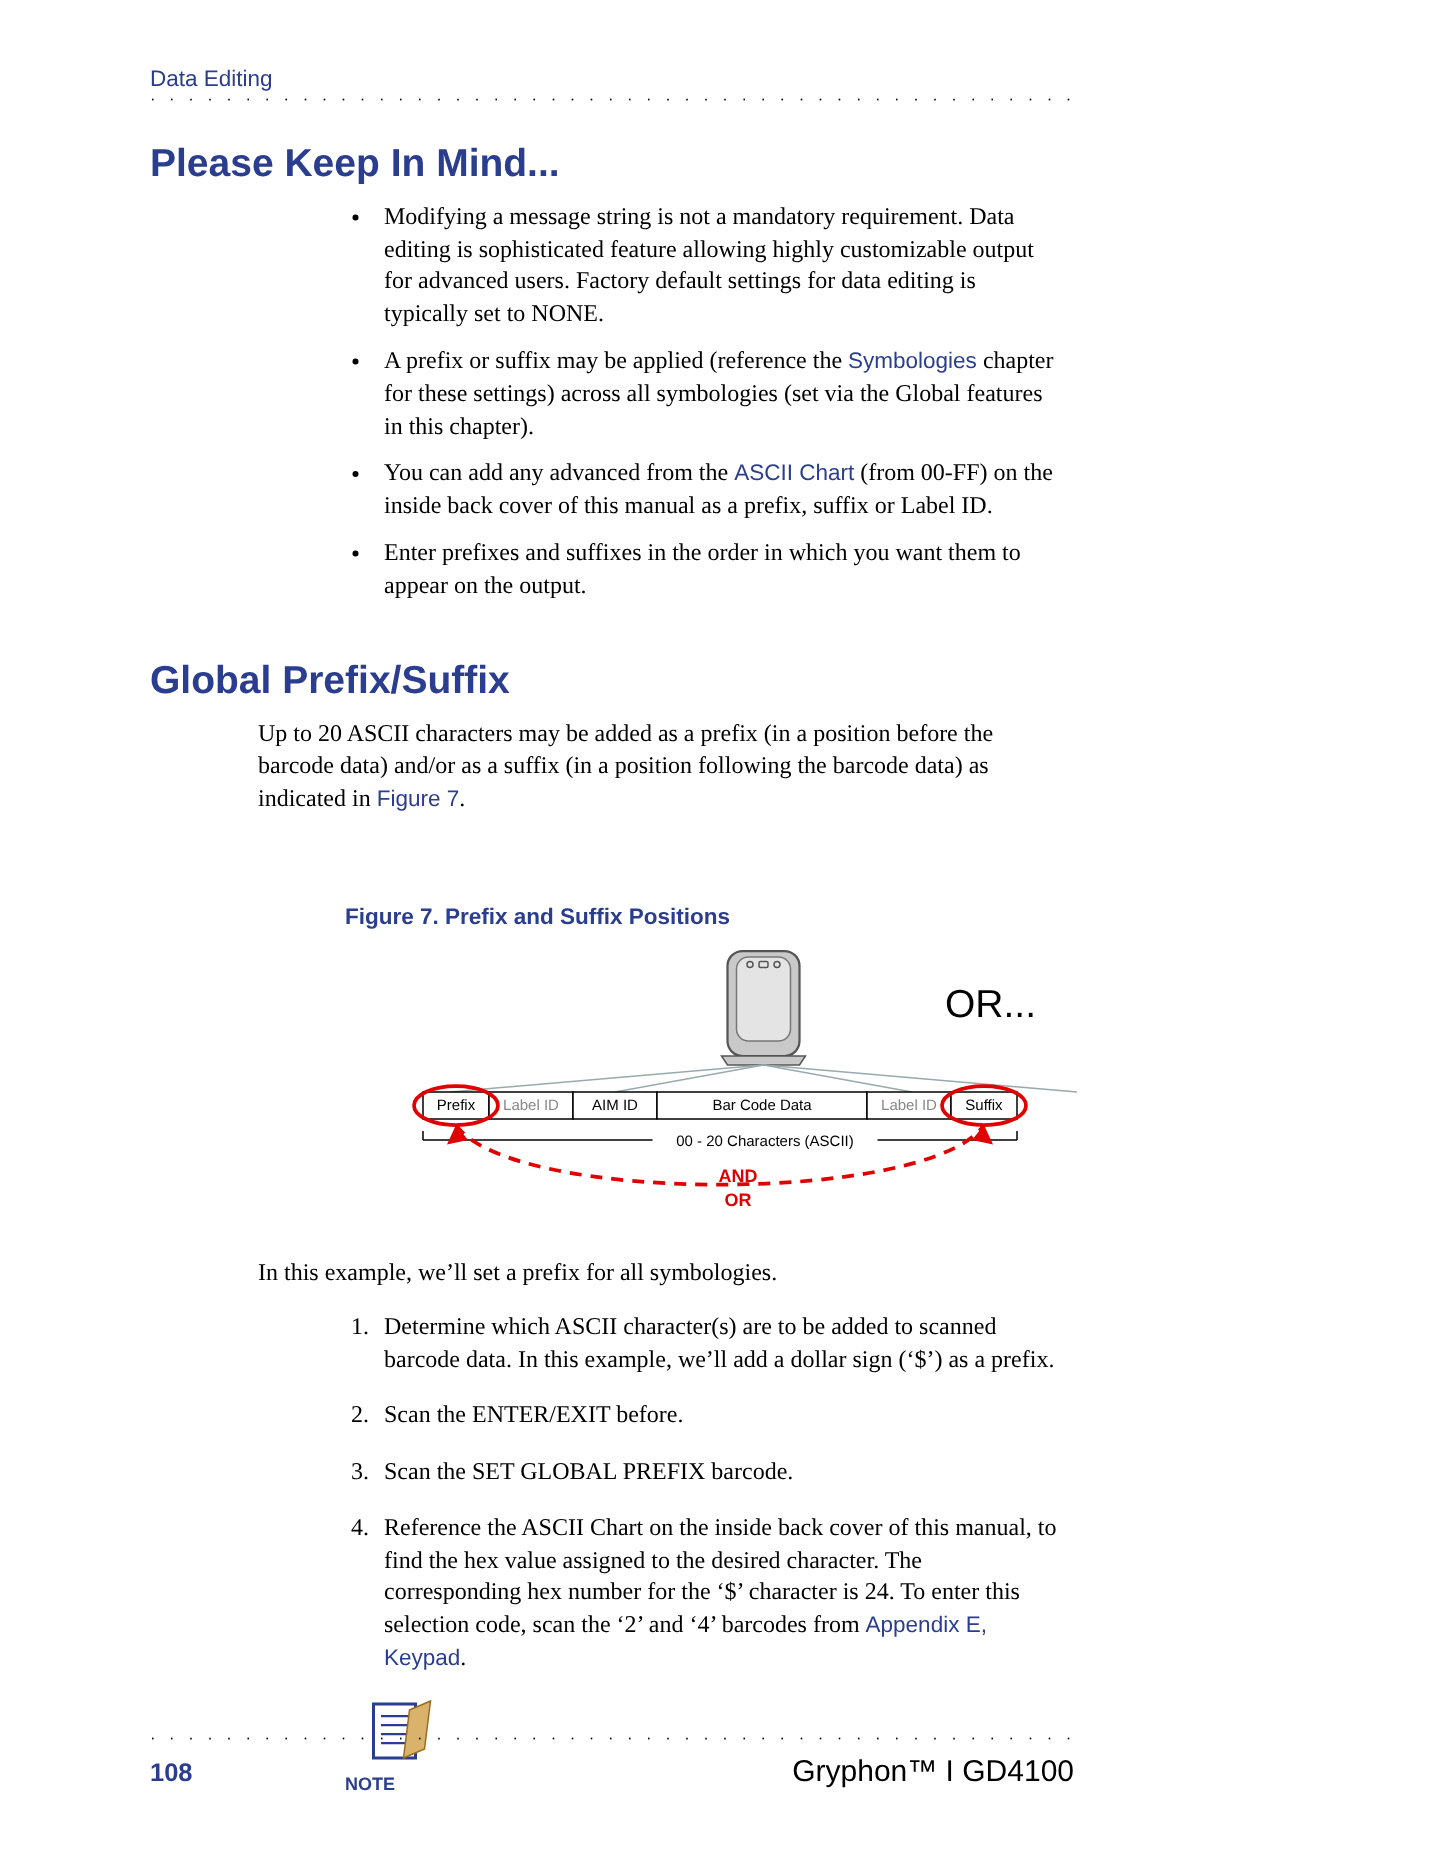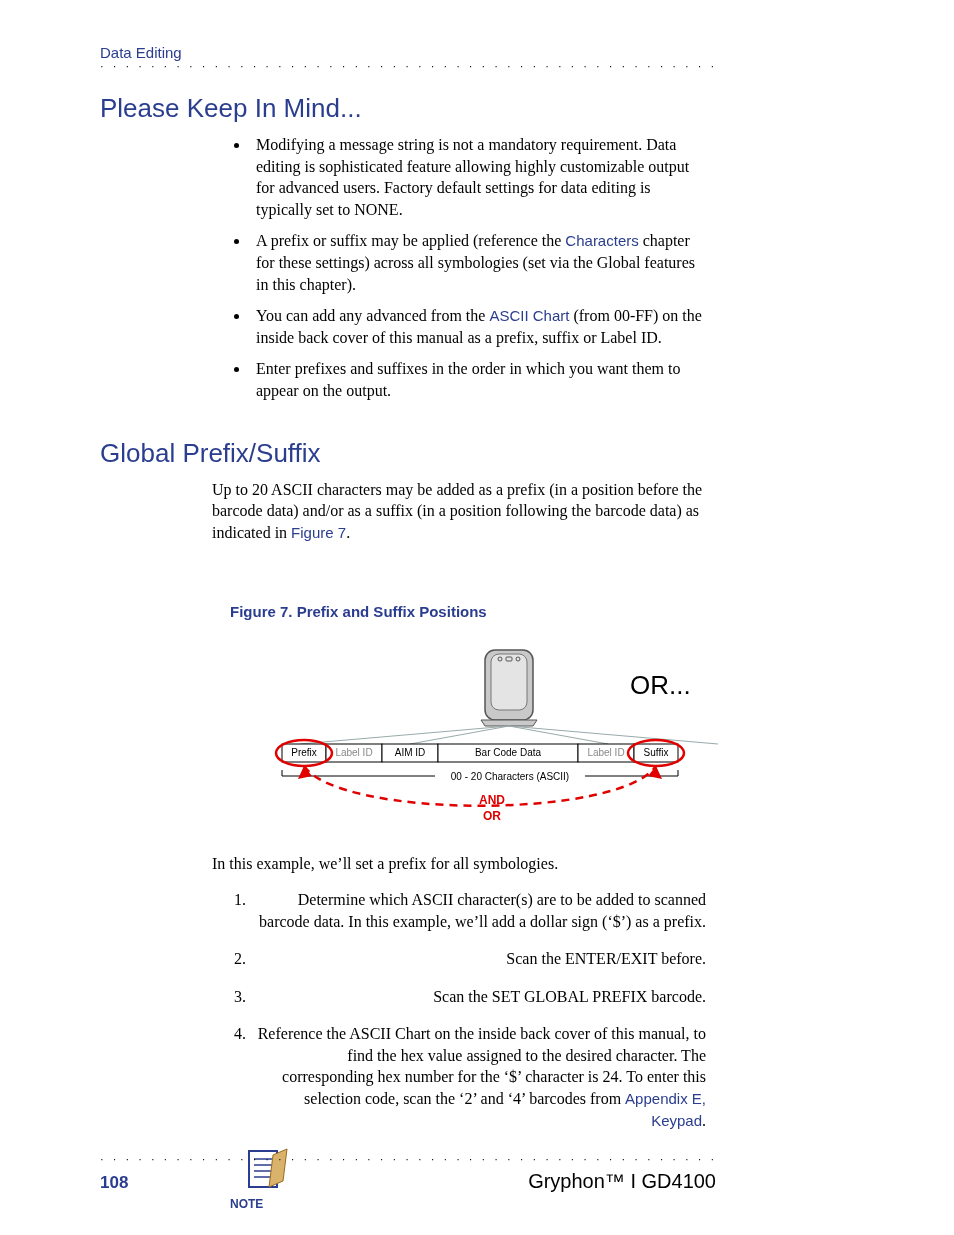--- a/index.html
+++ b/index.html
@@ -1,29 +1,29 @@
 <!DOCTYPE html>
 <html><head>
 <meta charset="utf-8">
 <style>
   * { box-sizing: border-box; margin: 0; padding: 0; }
   html, body { width: 954px; background: #fff; font-family: Georgia, 'Times New Roman', serif; color: #000; }
   .page { width: 796px; min-height: 1235px; padding: 44px 80px 20px 100px; position: relative; }
   .running-head { font-family: Arial, Helvetica, sans-serif; font-size: 15px; color: #2a3d8f; margin-bottom: 2px; }
   .dot-rule { color: #000; font-size: 11px; letter-spacing: 3px; white-space: nowrap; overflow: hidden; width: 100%; font-family: Arial, Helvetica, sans-serif; line-height: 6px; height: 8px; }
-  h1.sec { font-family: Arial, Helvetica, sans-serif; font-weight: normal; color: #2a3d8f; font-size: 26px; margin-top: 22px; margin-bottom: 10px; }
+  h1.sec { font-family: Arial, Helvetica, sans-serif; font-weight: bold; color: #2a3d8f; font-size: 26px; margin-top: 22px; margin-bottom: 10px; }
   h2.sub { font-family: Arial, Helvetica, sans-serif; font-weight: bold; color: #2a3d8f; font-size: 21px; margin-top: 40px; margin-bottom: 10px; }
-  .body-block { margin-left: 112px; }
+  .body-block { margin-left: 72px; }
   .body-block p { font-size: 16px; line-height: 1.35; margin-bottom: 10px; }
   ul.bullets { margin-left: 150px; list-style: disc; }
   ul.bullets li { font-size: 16px; line-height: 1.35; margin-bottom: 10px; padding-left: 6px; padding-right: 10px; }
   ol.steps { margin-left: 150px; list-style: decimal; }
-  ol.steps li { font-size: 16px; line-height: 1.35; margin-bottom: 16px; padding-left: 6px; padding-right: 10px; text-align: right; }
+  ol.steps li { font-size: 16px; line-height: 1.35; margin-bottom: 16px; padding-left: 6px; padding-right: 10px; }
   .xref { font-family: Arial, Helvetica, sans-serif; color: #2a3d8f; font-size: 15px; }
-  .fig-title { font-family: Arial, Helvetica, sans-serif; font-weight: bold; color: #2a3d8f; font-size: 15px; margin-left: 130px; margin-top: 60px; margin-bottom: 24px; }
+  .fig-title { font-family: Arial, Helvetica, sans-serif; font-weight: bold; color: #2a3d8f; font-size: 15px; margin-left: 130px; margin-top: 60px; margin-bottom: 8px; }
   .figure-wrap { margin-left: 130px; }
   .note-row { display: flex; align-items: flex-start; margin-left: 130px; margin-top: 12px; gap: 24px; }
   .note-icon-cell { width: 72px; font-family: Arial, Helvetica, sans-serif; font-size: 12px; font-weight: bold; color: #2a3d8f; }
   .note-icon-cell svg { display: block; margin: 0 auto 4px auto; }
   .note-text { font-family: Verdana, Arial, sans-serif; font-weight: bold; font-size: 14px; line-height: 1.4; flex: 1; padding-right: 10px; }
   .footer { position: absolute; left: 100px; right: 80px; bottom: 42px; }
   .footer .dot-rule { margin-bottom: 6px; }
   .footer-row { display: flex; justify-content: space-between; align-items: baseline; }
   .page-num { font-family: Arial, Helvetica, sans-serif; font-weight: bold; color: #2a3d8f; font-size: 17px; }
   .product { font-family: Arial, Helvetica, sans-serif; font-size: 20px; color: #000; }
@@ -34,21 +34,21 @@
 <div class="page">
 
   <div class="running-head">Data Editing</div>
   <div class="dot-rule">· · · · · · · · · · · · · · · · · · · · · · · · · · · · · · · · · · · · · · · · · · · · · · · · · · · · · · · · · · · · · · · · · · · · · · · · · · · · · · · · · · · · · · · · · · · · · · · · · · · · · · · · · · · · · · · · · · · · · · · · · · · · · · · · · · · · · · · · · · · · · · · · · · · · · · · · · ·</div>
 
   <h1 class="sec">Please Keep In Mind...</h1>
 
   <ul class="bullets">
     <li>Modifying a message string is not a mandatory requirement. Data editing is sophisticated feature allowing highly customizable output for advanced users. Factory default settings for data editing is typically set to NONE.</li>
     <li>
-      <span>A prefix or suffix may be applied (reference the </span><span class="xref">Characters</span><span> chapter for these settings) across all symbologies (set via the Global features in this chapter).</span>
+      <span>A prefix or suffix may be applied (reference the </span><span class="xref">Symbologies</span><span> chapter for these settings) across all symbologies (set via the Global features in this chapter).</span>
     </li>
     <li>
       <span>You can add any advanced from the </span><span class="xref">ASCII Chart</span><span> (from 00-FF) on the inside back cover of this manual as a prefix, suffix or Label ID.</span>
     </li>
     <li>Enter prefixes and suffixes in the order in which you want them to appear on the output.</li>
   </ul>
 
   <h1 class="sec" style="margin-top:36px;">Global Prefix/Suffix</h1>
 
   <div class="body-block">

